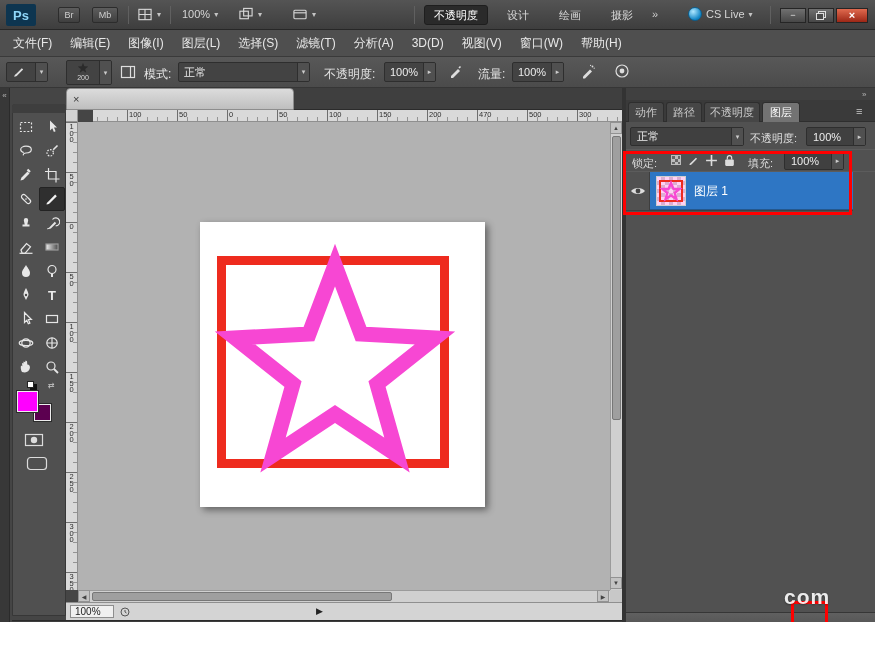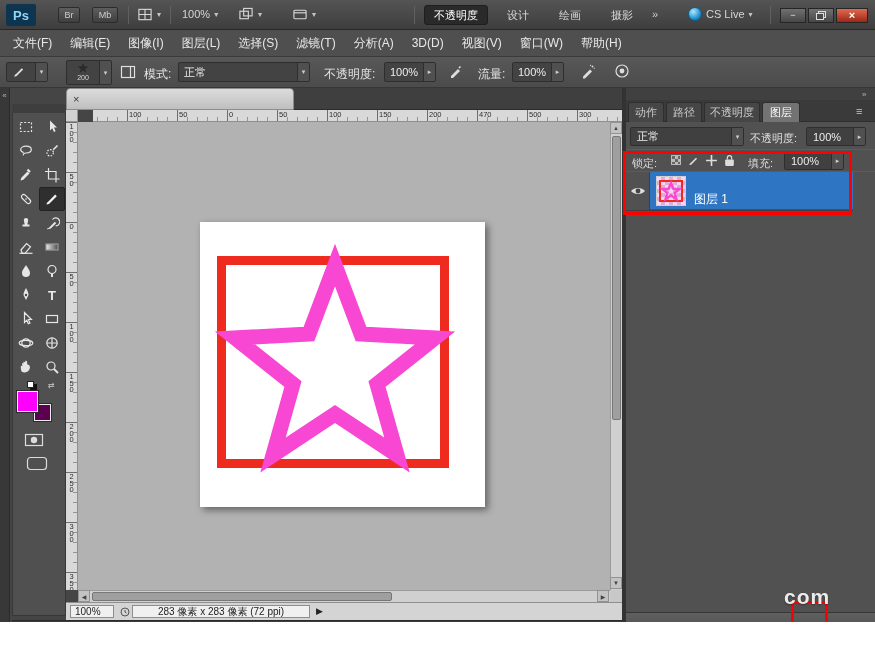--- a/index.html
+++ b/index.html
@@ -65,21 +65,21 @@
 .dockhead{left:626px;top:88px;width:249px;height:12px;background:#404040;color:#b5b5b5;font-size:8px;}
 .rdtabs{left:626px;top:100px;width:249px;height:22px;background:#3a3a3a;border-bottom:1px solid #2e2e2e;}
 .rdtab{position:absolute;top:2px;height:20px;display:flex;align-items:center;justify-content:center;font-size:11px;color:#c9c9c9;background:#464646;border:1px solid #2e2e2e;border-bottom:none;border-radius:3px 3px 0 0;}
 .rdtab.active{background:#737373;color:#fff;}
 .rpanel{left:626px;top:122px;width:249px;height:490px;background:#515151;}
 .selectbox{background:#404040;border:1px solid #2e2e2e;border-radius:2px;color:#ececec;font-size:11px;display:flex;align-items:center;}
 .rline{position:absolute;left:626px;width:249px;height:1px;background:#454545;border-bottom:1px solid #5c5c5c;}
 .layer-row{position:absolute;left:626px;width:227px;height:39px;border-bottom:1px solid #404040;}
 .eyecell{position:absolute;left:0;top:0;width:24px;height:38px;border-right:1px solid #3e3e3e;display:flex;align-items:center;justify-content:center;}
 .thumb30{position:absolute;left:30px;top:4px;width:30px;height:30px;border:1px solid #cfcfcf;}
-.lname{position:absolute;left:68px;top:0;height:38px;display:flex;align-items:center;font-size:12px;color:#fff;margin-top:8px;}
+.lname{position:absolute;left:68px;top:0;height:38px;display:flex;align-items:center;font-size:12px;color:#fff;}
 .checker{background-image:linear-gradient(45deg,#c9c9c9 25%,transparent 25%,transparent 75%,#c9c9c9 75%),linear-gradient(45deg,#c9c9c9 25%,#fff 25%,#fff 75%,#c9c9c9 75%);background-size:8px 8px;background-position:0 0,4px 4px;background-color:#fff;}
 .bottombar{left:626px;top:612px;width:249px;height:30px;background:linear-gradient(#606060,#454545);border-top:1px solid #363636;}
 .bicon{position:absolute;top:6px;width:20px;height:18px;display:flex;align-items:center;justify-content:center;}
 .bicon svg{stroke:#dcdcdc;fill:none;stroke-width:1.2;}
 .dockfoot{left:626px;top:642px;width:249px;height:3px;background:#3a3a3a;}
 
 .redbox{border:3px solid #ff0000;z-index:50;}
 .watermark{z-index:60;font-size:21px;font-weight:bold;color:rgba(255,255,255,.9);text-shadow:0 1px 2px rgba(0,0,0,.35);letter-spacing:1px;}
 .lockicon{position:absolute;top:153px;width:15px;height:14px;display:flex;align-items:center;justify-content:center;}
 .lockicon svg{stroke:#dcdcdc;fill:none;stroke-width:1.1;}
@@ -439,21 +439,20 @@
     <div class="scrollbtn" style="left:519px;top:-1px;">▶</div>
   </div>
   <div class="abs scorner"></div>
 
   <div class="abs statusbar">
     <div class="sbox" style="left:4px;width:44px;">100%</div>
     <svg class="abs" style="left:54px;top:4px;" width="10" height="10" viewBox="0 0 10 10">
         <circle cx="5" cy="5" r="4" fill="none" stroke="#555" stroke-width="1"></circle>
         <path d="M5 3v2l1.5 1" stroke="#555" fill="none" stroke-width="1"></path>
       </svg>
-    <div class="sbox" style="left:66px;width:178px;justify-content:center;">283 像素 x 283 像素 (72 ppi)</div>
     <span class="abs" style="left:250px;top:3px;font-size:9px;color:#222;">▶</span>
   </div>
 
   <div class="abs animbar">
     <div class="animtab">动画(帧)</div>
     <span class="abs" style="left:586px;top:5px;font-size:11px;color:#bdbdbd;">≡</span>
   </div>
   <div class="abs bottomedge"></div>
 
   <div class="abs dockdivider"></div>

